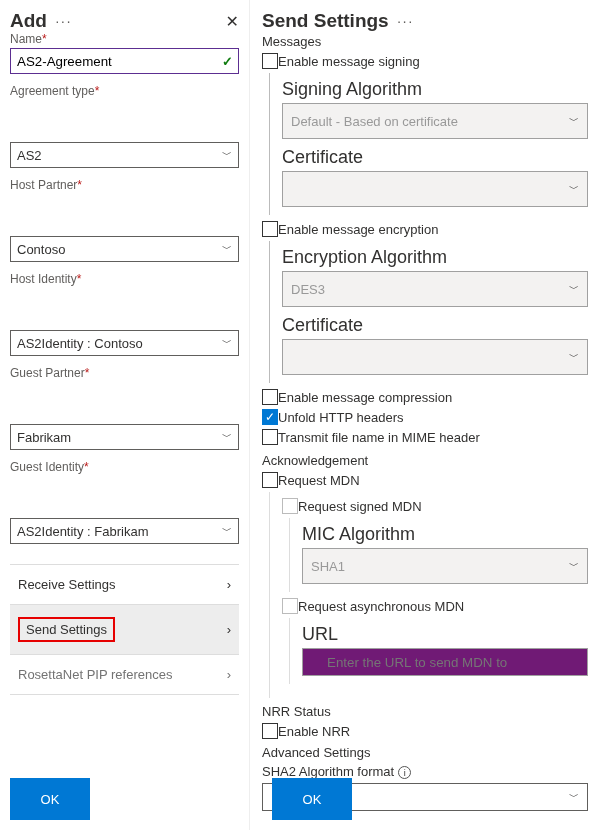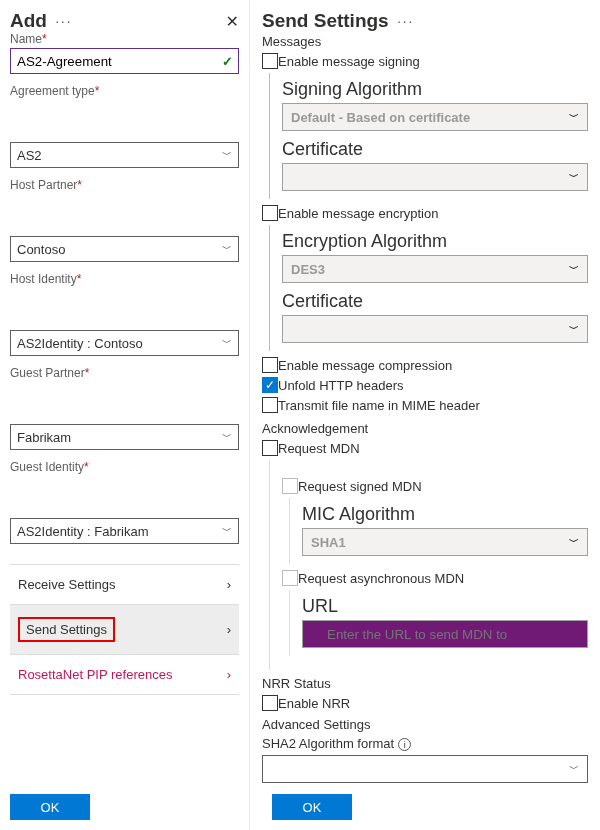--- a/index.html
+++ b/index.html
@@ -15,31 +15,31 @@
   .field-label { font-size: 12px; color: #605e5c; margin-bottom: 2px; display:block;}
   .req { color: #ba1a19; }
   .select { width: 100%; border: 1px solid #605e5c; height: 26px; display:flex; align-items:center; justify-content:space-between; padding: 0 6px; background:#fff; cursor:pointer;margin-top:44px;}
   .input-name { width: 100%; border: 1px solid #5c2e91; height: 26px; padding: 0 6px; outline:none; }
   .input-row {position:relative;}
   .check-ok { position:absolute; right:6px; top:50%; transform:translateY(-50%); color:#107c10; font-weight:bold;}
   .chevron { font-size: 10px; }
   .nav-sep-top { border-top: 1px solid #ddd; margin-top: 10px; }
   .nav-item { display:flex; align-items:center; justify-content:space-between; padding: 12px 8px; border-bottom: 1px solid #ddd; cursor:pointer;}
   .nav-item.selected { background: #ededed;}
-  .nav-item.disabled { color:#be185d;gap:20px; }
+  .nav-item.disabled { color:#737373;gap:20px; }
   .nav-highlight { border: 2px solid #e60000; padding: 3px 6px;}
   .nav-chevron { font-size: 13px;}
-  .ok-btn { position:absolute; bottom:10px; left:10px; width:80px; height:26px; background:#0078d4; color:#fff; border:none; font-size:13px; cursor:pointer;}
+  .ok-btn { position:absolute; bottom:10px; left:10px; width:80px; height:42px; background:#0078d4; color:#fff; border:none; font-size:13px; cursor:pointer;}
   .section-label { font-size: 13px; margin-top:2px; margin-bottom:4px; }
   .check-row { display:flex; align-items:center; margin:4px 0; font-size:13px;}
   .chk { width:16px; height:16px; border:1px solid #333; display:inline-flex; align-items:center; justify-content:center; flex-shrink:0; cursor:pointer;}
   .chk.checked { background:#0078d4; border-color:#0078d4; color:#fff; font-size:12px;}
   .sub-block { border-left: 1px solid #bbb; margin-left:7px; padding: 6px 0 8px 12px; margin-bottom:6px; }
   .sub-label { font-size: 18px; margin-bottom:3px;}
-  .dd { display:flex; align-items:center; justify-content:space-between; border:1px solid #a0a0a0; height:28px; padding:8px 8px; background:#f3f2f1; cursor:pointer;font-weight:bold; }
+  .dd { display:flex; align-items:center; justify-content:space-between; border:1px solid #a0a0a0; height:36px; padding:8px 8px; background:#f3f2f1; cursor:pointer; }
   .dd .label { color:#999; }
   .url-input { width:100%; height:28px; border:1px solid #a0a0a0; padding:0 24px; color:#999; background:#701a75;}
   .info-icon { display:inline-block; width:13px;height:13px; border:1px solid #555; border-radius:50%; font-size:9px; text-align:center; line-height:12px; margin-left:4px;}
   .adv-select { width:100%; height:28px; border:1px solid #605e5c; display:flex; align-items:center; justify-content:flex-end; padding:0 8px; background:#fff; cursor:pointer;}
   .right-panel-inner{ position:relative; height:100%; overflow:hidden;}
 </style>
 </head>
 <body>
 
 <div class="panel panel-left">
@@ -169,21 +169,21 @@
     <span class="chk"></span>
     <span>Transmit file name in MIME header</span>
   </div>
 
   <div class="section-label" style="margin-top:8px">Acknowledgement</div>
   <div class="check-row">
     <span class="chk"></span>
     <span>Request MDN</span>
   </div>
   <div class="sub-block" style="border-left-color:#ddd">
-    <div class="check-row" style="margin-top:12px">
+    <div class="check-row" style="margin-top:0">
       <span class="chk" style="border-color:#bbb"></span>
       <span>Request signed MDN</span>
     </div>
     <div class="sub-block" style="border-left-color:#ddd">
       <div class="sub-label">MIC Algorithm</div>
       <div class="dd">
             <span class="label">SHA1</span>
             <span class="chevron">﹀</span>
           </div>
     </div>

